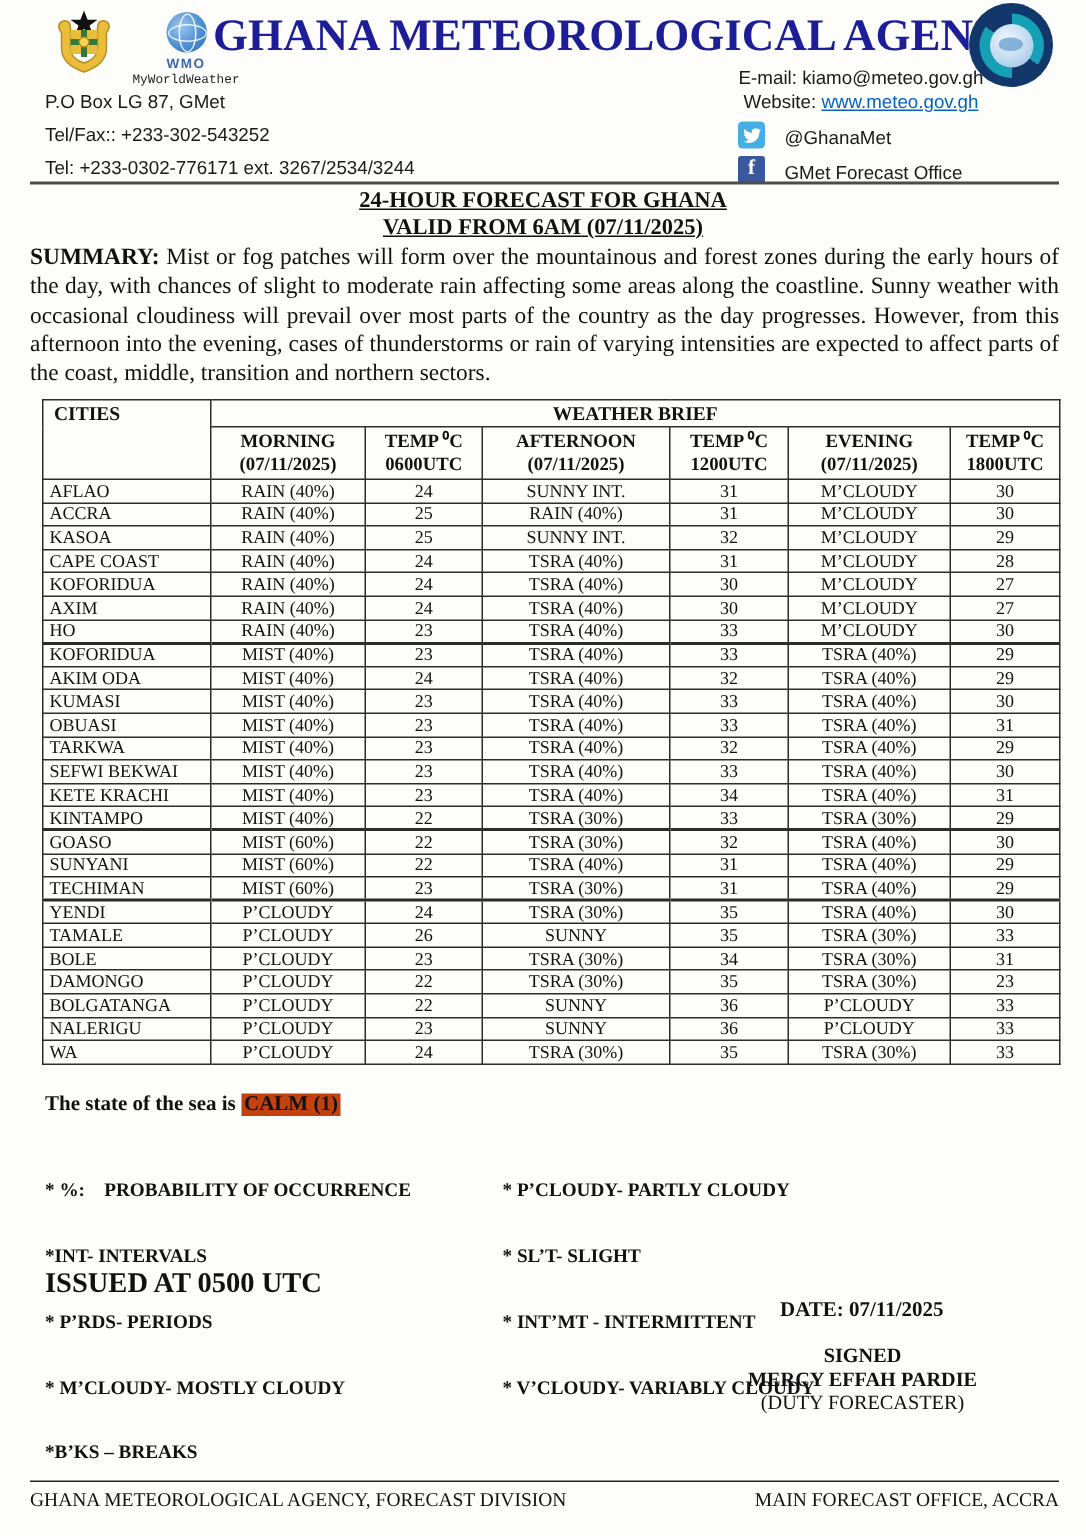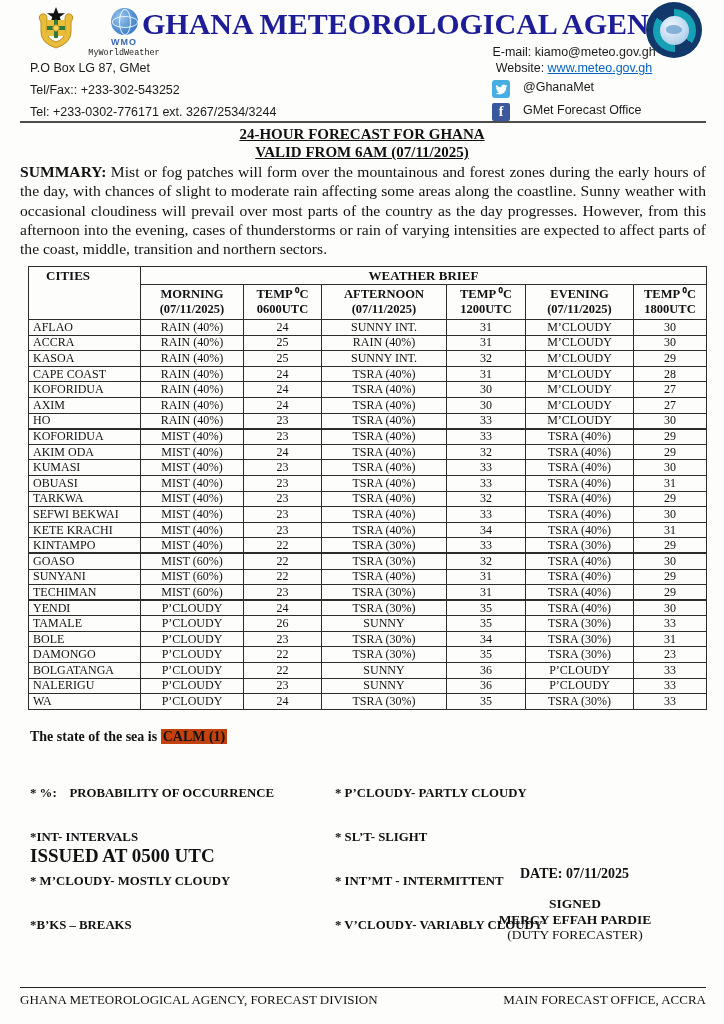--- a/index.html
+++ b/index.html
@@ -49,38 +49,38 @@
   .contact-left {
     position: absolute; left: 30px; top: 57px;
     font-family: "Liberation Sans", sans-serif; font-size: 12.5px; color: #1a1a1a; line-height: 22px;
   }
   .contact-right {
     position: absolute; left: 440px; top: 44px; width: 268px;
     font-family: "Liberation Sans", sans-serif; font-size: 12.5px; color: #1a1a1a;
   }
   .contact-right .center { text-align: center; line-height: 16px; }
   .weblink { color: #0563c1; text-decoration: underline; }
-  .social-row { display: flex; align-items: flex-start; margin: 4px 0 0 52px; height: 19px; }
+  .social-row { display: flex; align-items: flex-end; margin: 4px 0 0 52px; height: 19px; }
   .social-row .txt { margin-left: 13px; }
   .tw-icon { width: 18px; height: 18px; border-radius: 3px; background: #47aee3; display:flex; align-items:center; justify-content:center; }
   .fb-icon { width: 18px; height: 18px; border-radius: 2px; background: #3a589b; color: #fff; display:flex; align-items:center; justify-content:center; font-family:"Liberation Serif",serif; font-weight:bold; font-size: 14px; }
   .header-rule { position: absolute; left: 20px; right: 18px; top: 121px; border-top: 2px solid #4c4c4c; }
 
   
   .doc-title { position: absolute; left: 0; width: 100%; text-align: center; font-weight: bold; font-size: 15px; }
   .doc-title span { text-decoration: underline; }
   .t1 { top: 126px; } .t2 { top: 144px; }
   .summary { position: absolute; left: 20px; top: 162px; width: 686px; font-size: 15.6px; line-height: 19.3px; text-align: justify; }
   .summary b { font-weight: bold; }
 
   
   table.forecast { position: absolute; left: 28px; top: 266px; width: 678px; border-collapse: collapse; table-layout: fixed; }
   table.forecast th, table.forecast td { border: 1px solid #2c2c2c; }
   th.brief { font-size: 13px; font-weight: bold; height: 18px; }
-  th.cities { font-size: 13px; font-weight: bold; text-align: left; padding-left: 17px; vertical-align: top; padding-top: 1px; }
+  th.cities { font-size: 13px; font-weight: bold; text-align: left; padding-left: 7px; vertical-align: top; padding-top: 1px; }
   th.sub { font-size: 12.5px; font-weight: bold; white-space: pre-line; height: 35px; line-height: 15.5px; }
   table.forecast td { font-size: 12px; height: 15.6px; line-height: 13px; text-align: center; padding: 0 3px; }
   table.forecast td.city { text-align: left; padding-left: 4px; }
   tr.group-end td { border-bottom-width: 2px; }
 
   
   .sea-state { position: absolute; left: 30px; top: 729px; font-size: 14px; font-weight: bold; }
   .sea-state .hl { background: #00ef00; padding: 0 2px; }
   .legend { position: absolute; left: 30px; top: 757px; font-size: 12.8px; font-weight: bold; }
   .legend-col { position: absolute; top: 0; white-space: pre; line-height: 14.6px; }
@@ -418,20 +418,21 @@
         </tr>
       </tbody>
   </table>
 
   <div class="sea-state"><span>The state of the sea is </span><span class="hl" style="background: #c2410c;">CALM (1)</span></div>
 
   <div class="legend">
     <div class="legend-col left">
       <div>* %:    PROBABILITY OF OCCURRENCE</div>
       <div>*INT- INTERVALS</div>
+      <div>* P’RDS- PERIODS</div>
       <div>* M’CLOUDY- MOSTLY CLOUDY</div>
       <div>*B’KS – BREAKS</div>
     </div>
     <div class="legend-col right">
       <div>* P’CLOUDY- PARTLY CLOUDY</div>
       <div>* SL’T- SLIGHT</div>
       <div>* INT’MT - INTERMITTENT</div>
       <div>* V’CLOUDY- VARIABLY CLOUDY</div>
     </div>
   </div>

